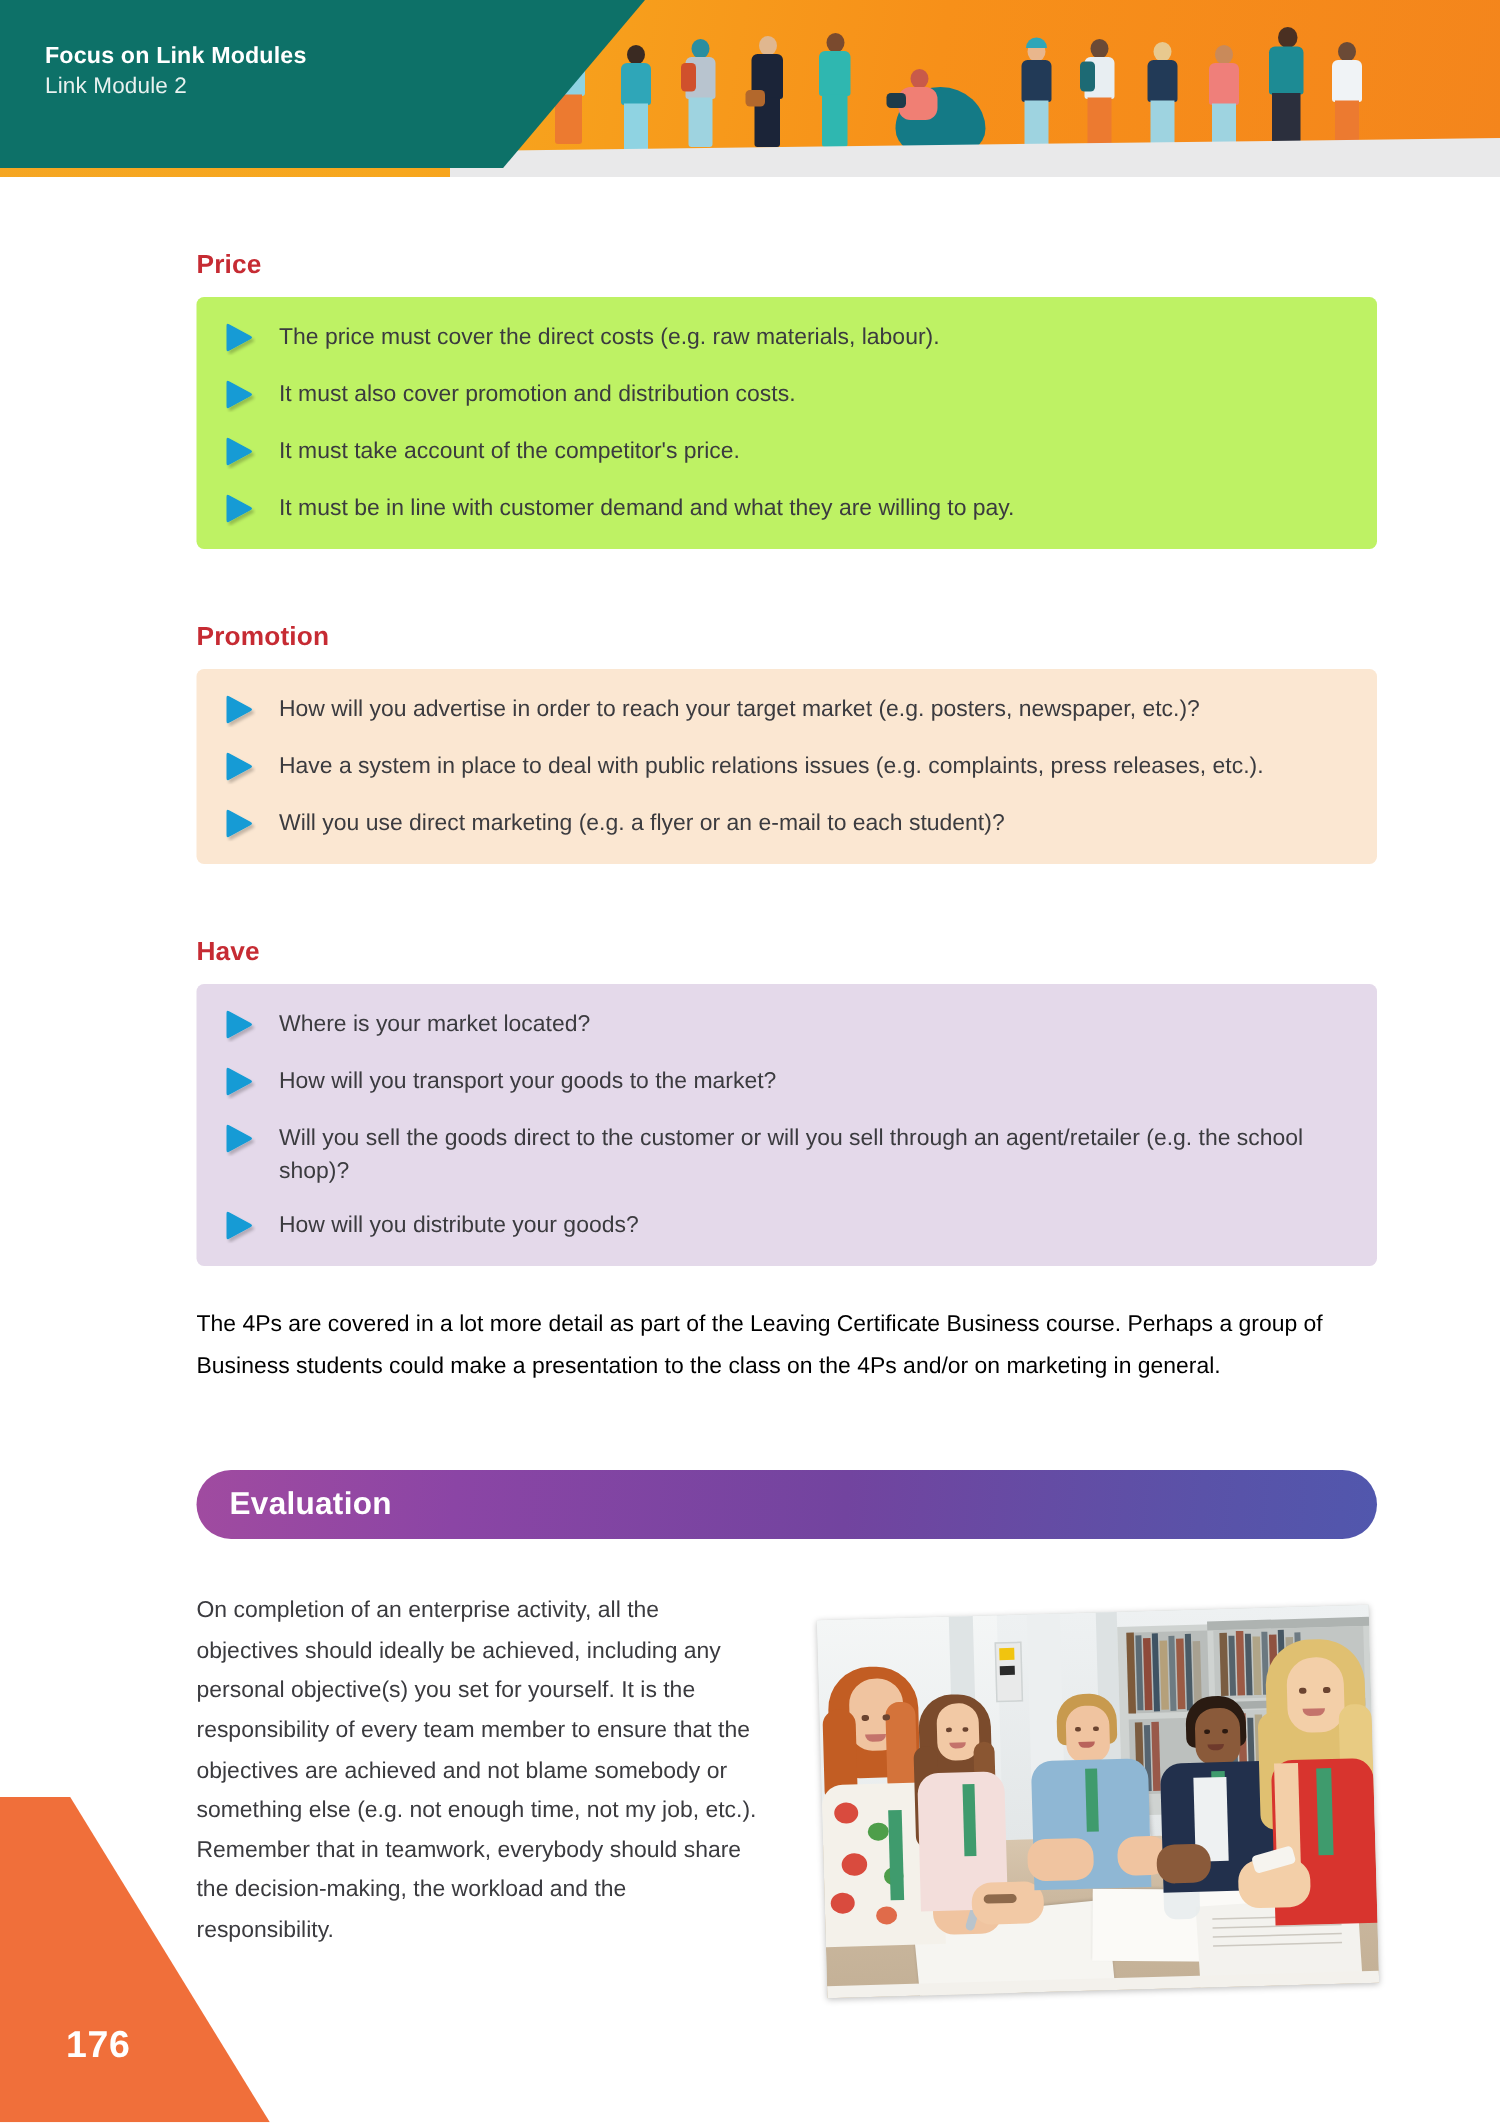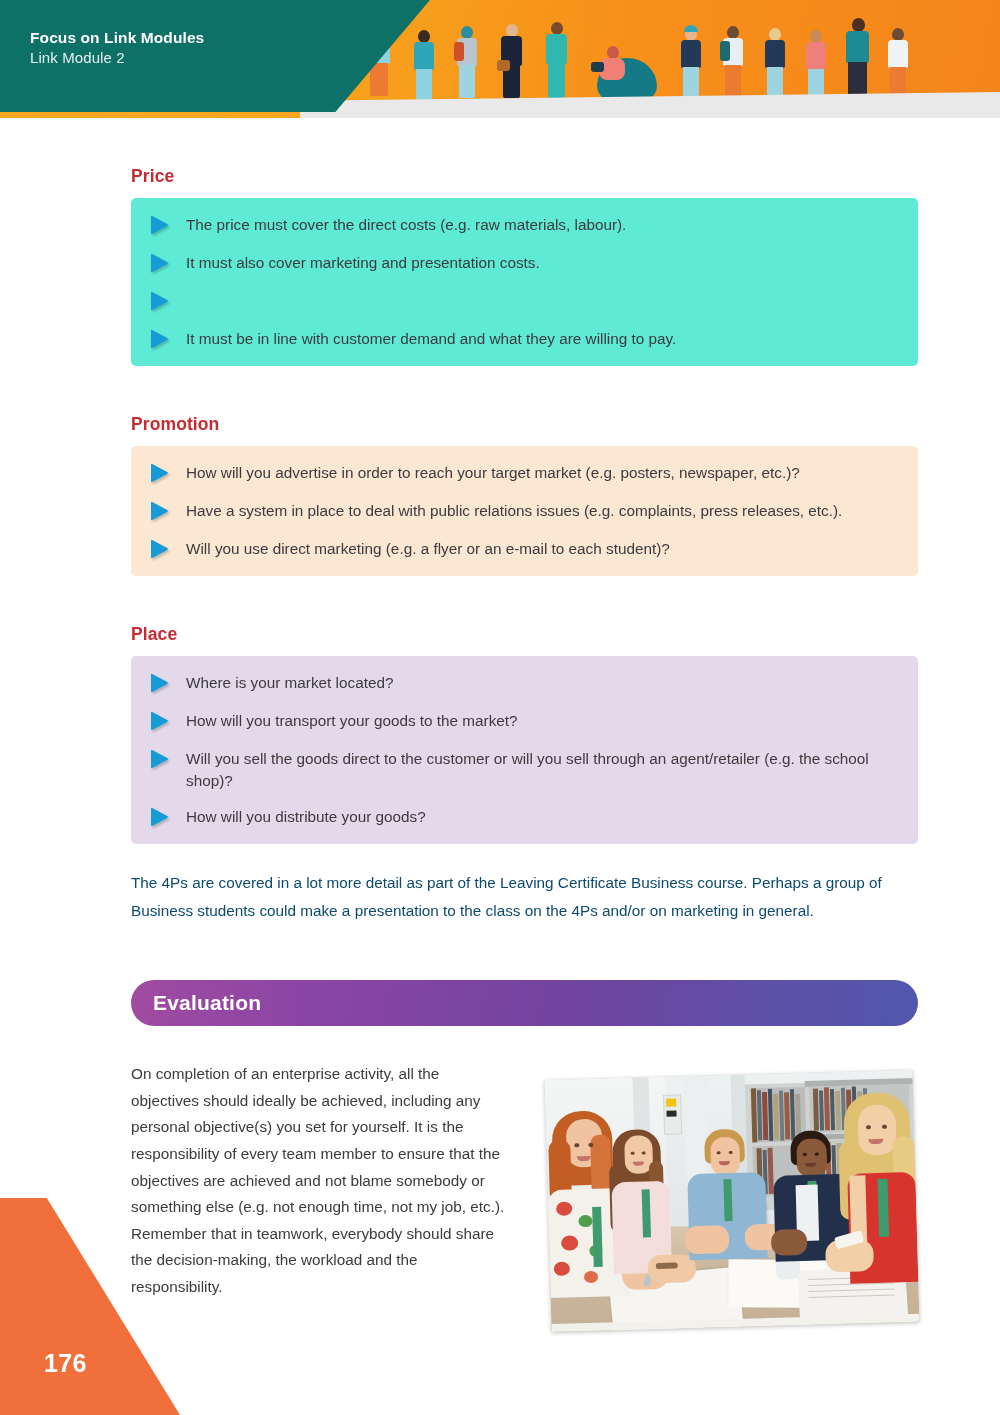--- a/index.html
+++ b/index.html
@@ -96,21 +96,21 @@
     margin: 0 0 11px 131px;
     letter-spacing: .1px;
   }
   .box {
     margin-left: 131px;
     width: 787px;
     border-radius: 5px;
     padding: 15px 18px 15px 18px;
     box-sizing: border-box;
   }
-  .box-price     { background: #5eead4; }
+  .box-price     { background: #bef264; }
   .box-promotion { background: #fbe7d2; }
   .box-place     { background: #e4d9ea; }
 
   .bullet-row {
     display: flex;
     align-items: flex-start;
     margin: 0 0 14px 0;
   }
   .bullet-row:last-child { margin-bottom: 0; }
 
@@ -126,21 +126,21 @@
     line-height: 1.42;
     color: #3b3b3f;
     padding-top: 1px;
   }
 
   .body-para {
     margin: 25px 0 0 131px;
     width: 760px;
     font-size: 15.3px;
     line-height: 1.78;
-    color: #0c4a6e;
+    color: #000000;
   }
 
   
   .eval-banner {
     margin: 56px 0 0 131px;
     width: 787px;
     height: 46px;
     border-radius: 23px;
     background: linear-gradient(95deg, #a04ba0 0%, #8b45a5 22%, #72449f 55%, #5a52a8 85%, #5157ad 100%);
     display: flex;
@@ -363,28 +363,29 @@
             </svg>
         </span>
         <span class="bullet-text">The price must cover the direct costs (e.g. raw materials, labour).</span>
       </div>
       <div class="bullet-row">
         <span class="arrow-icon">
           <svg width="22" height="23" viewBox="0 0 22 23">
               <path d="M2 3.2 Q2 1.2 3.7 2.2 L18.2 10 Q19.8 11 18.2 12 L3.7 19.8 Q2 20.8 2 18.8 Z" fill="#139bd5" filter="url(#s1)"></path>
             </svg>
         </span>
-        <span class="bullet-text">It must also cover marketing and presentation costs.</span>
-      </div>
-      <div class="bullet-row">
-        <span class="arrow-icon">
-          <svg width="22" height="23" viewBox="0 0 22 23">
-              <path d="M2 3.2 Q2 1.2 3.7 2.2 L18.2 10 Q19.8 11 18.2 12 L3.7 19.8 Q2 20.8 2 18.8 Z" fill="#139bd5" filter="url(#s1)"></path>
-            </svg>
-        </span>
+        <span class="bullet-text">It must also cover promotion and distribution costs.</span>
+      </div>
+      <div class="bullet-row">
+        <span class="arrow-icon">
+          <svg width="22" height="23" viewBox="0 0 22 23">
+              <path d="M2 3.2 Q2 1.2 3.7 2.2 L18.2 10 Q19.8 11 18.2 12 L3.7 19.8 Q2 20.8 2 18.8 Z" fill="#139bd5" filter="url(#s1)"></path>
+            </svg>
+        </span>
+        <span class="bullet-text">It must take account of the competitor's price.</span>
       </div>
       <div class="bullet-row">
         <span class="arrow-icon">
           <svg width="22" height="23" viewBox="0 0 22 23">
               <path d="M2 3.2 Q2 1.2 3.7 2.2 L18.2 10 Q19.8 11 18.2 12 L3.7 19.8 Q2 20.8 2 18.8 Z" fill="#139bd5" filter="url(#s1)"></path>
             </svg>
         </span>
         <span class="bullet-text">It must be in line with customer demand and what they are willing to pay.</span>
       </div>
     </div>
@@ -414,21 +415,21 @@
           <svg width="22" height="23" viewBox="0 0 22 23">
               <path d="M2 3.2 Q2 1.2 3.7 2.2 L18.2 10 Q19.8 11 18.2 12 L3.7 19.8 Q2 20.8 2 18.8 Z" fill="#139bd5" filter="url(#s1)"></path>
             </svg>
         </span>
         <span class="bullet-text">Will you use direct marketing (e.g. a flyer or an e-mail to each student)?</span>
       </div>
     </div>
   </div>
 
   <div class="section" style="margin-top:48px;">
-    <div class="sec-head">Place</div>
+    <div class="sec-head">Have</div>
     <div class="box box-place">
       <div class="bullet-row">
         <span class="arrow-icon">
           <svg width="22" height="23" viewBox="0 0 22 23">
               <path d="M2 3.2 Q2 1.2 3.7 2.2 L18.2 10 Q19.8 11 18.2 12 L3.7 19.8 Q2 20.8 2 18.8 Z" fill="#139bd5" filter="url(#s1)"></path>
             </svg>
         </span>
         <span class="bullet-text">Where is your market located?</span>
       </div>
       <div class="bullet-row">

